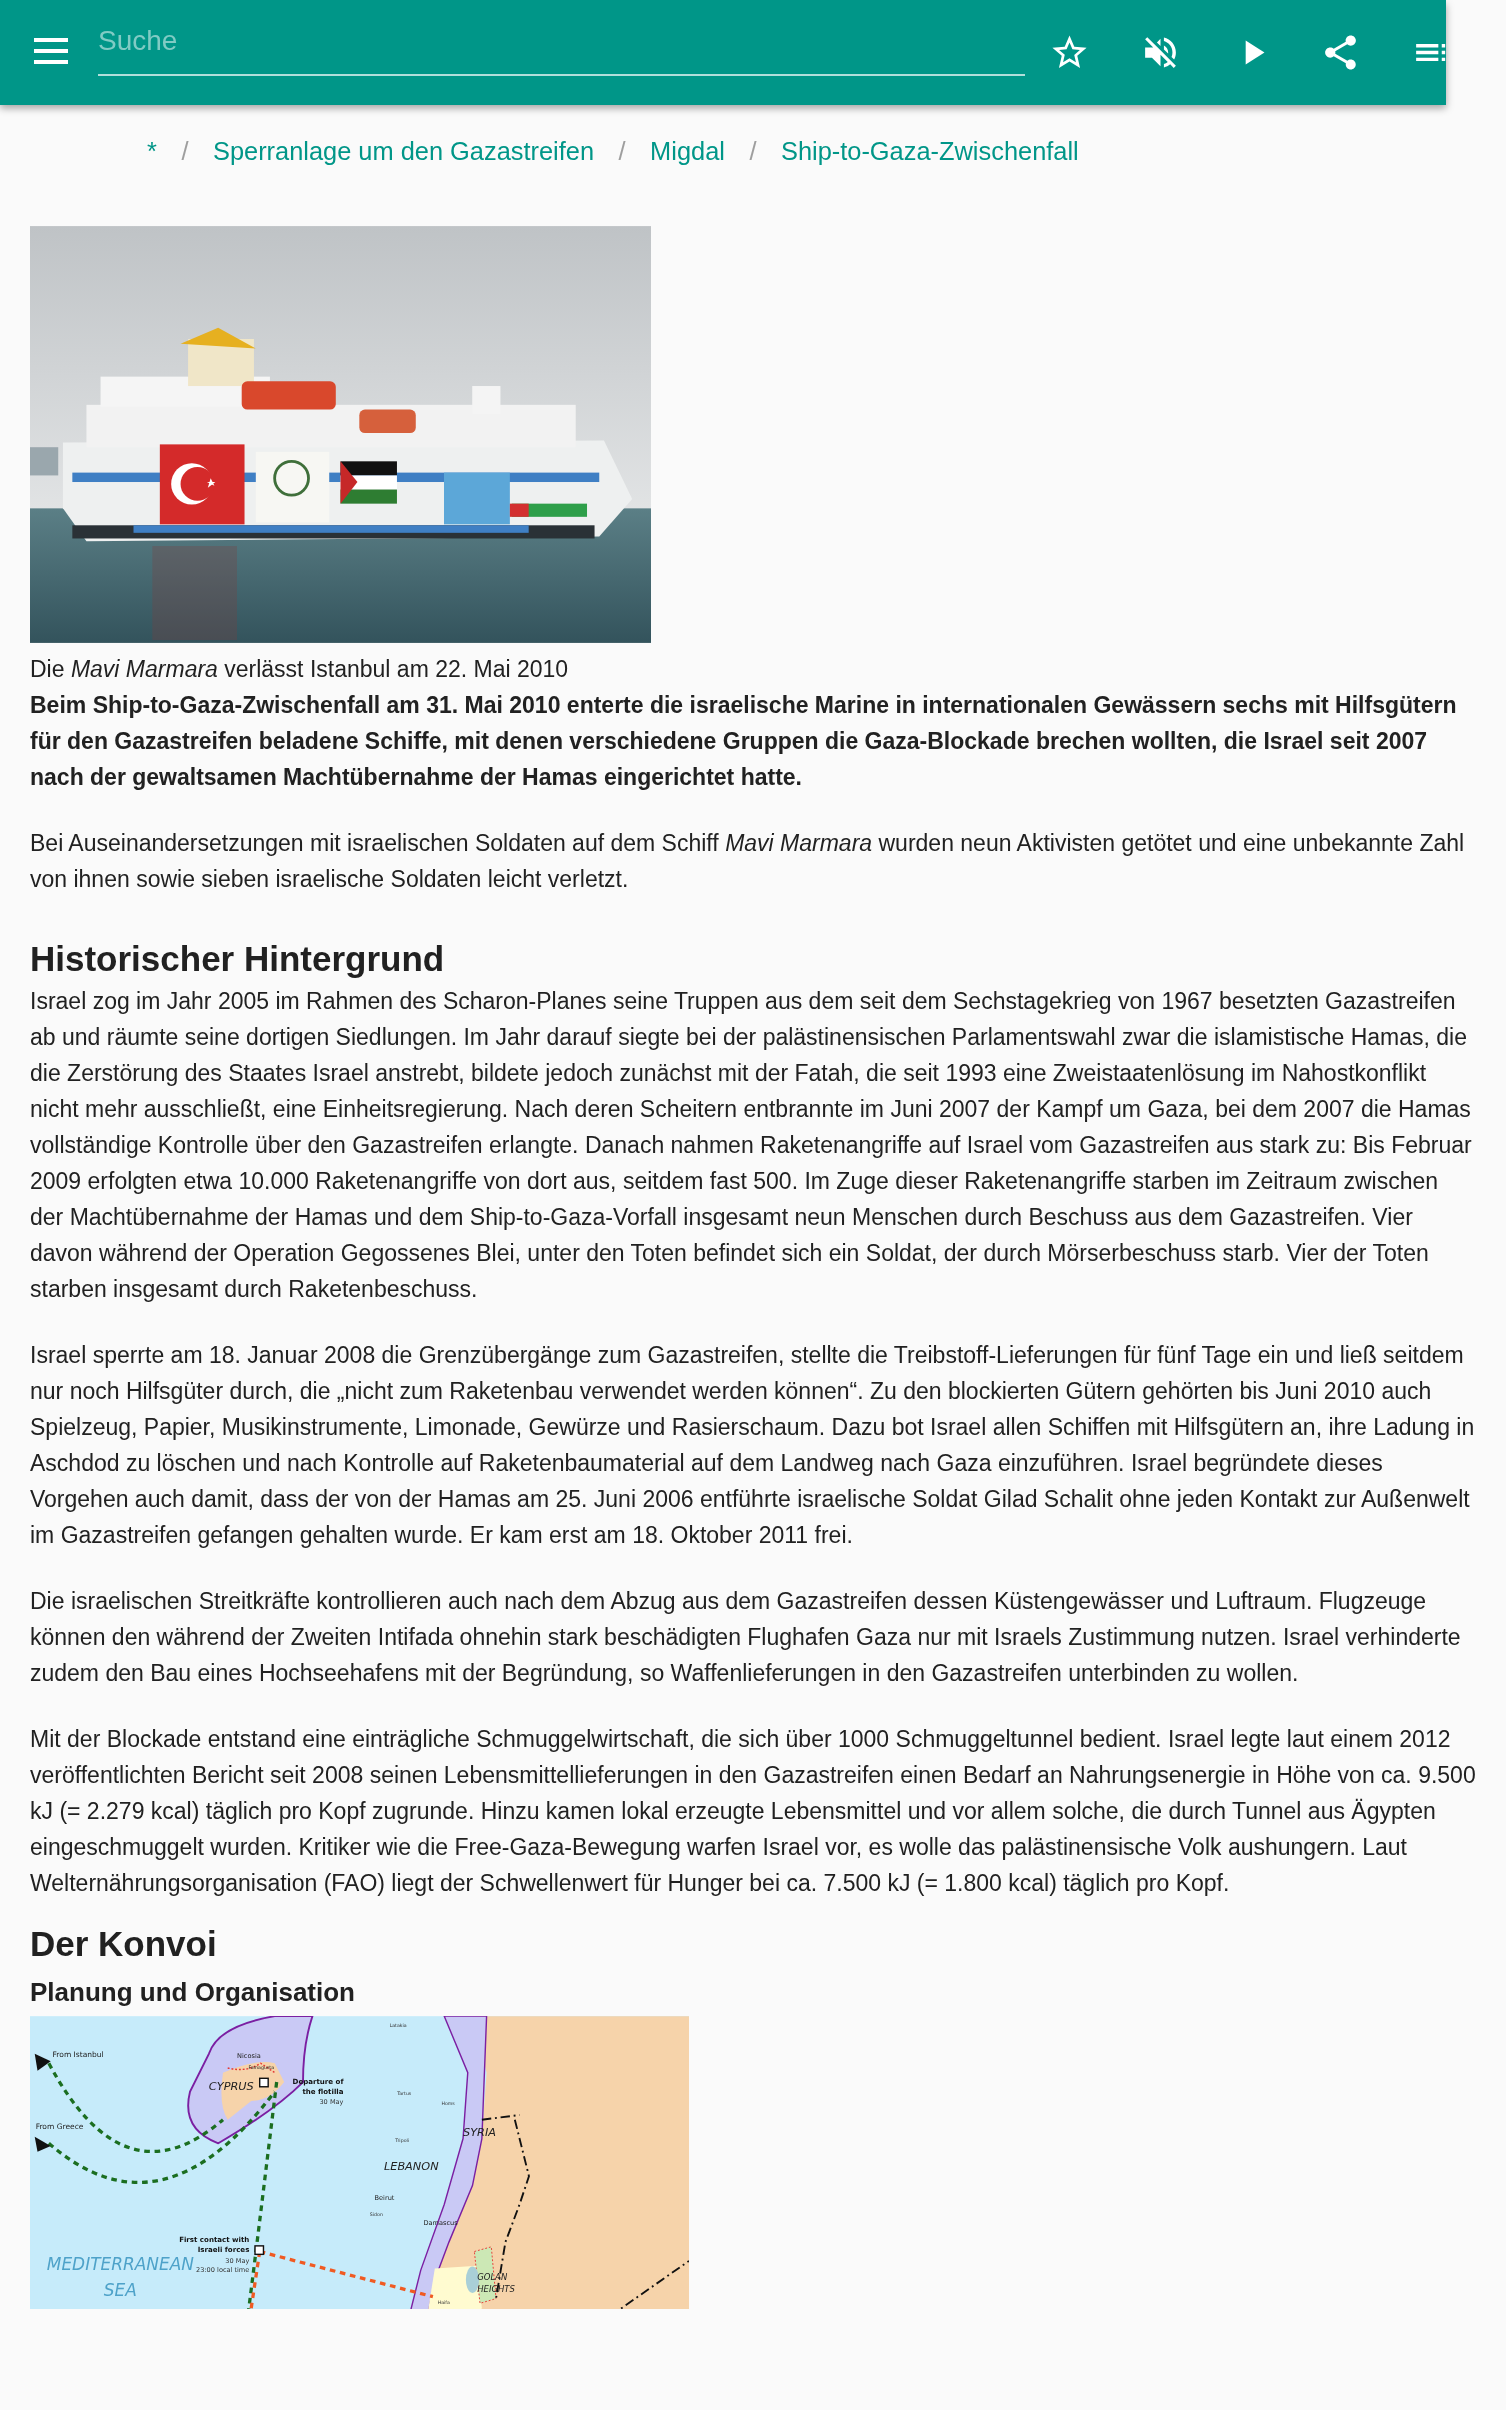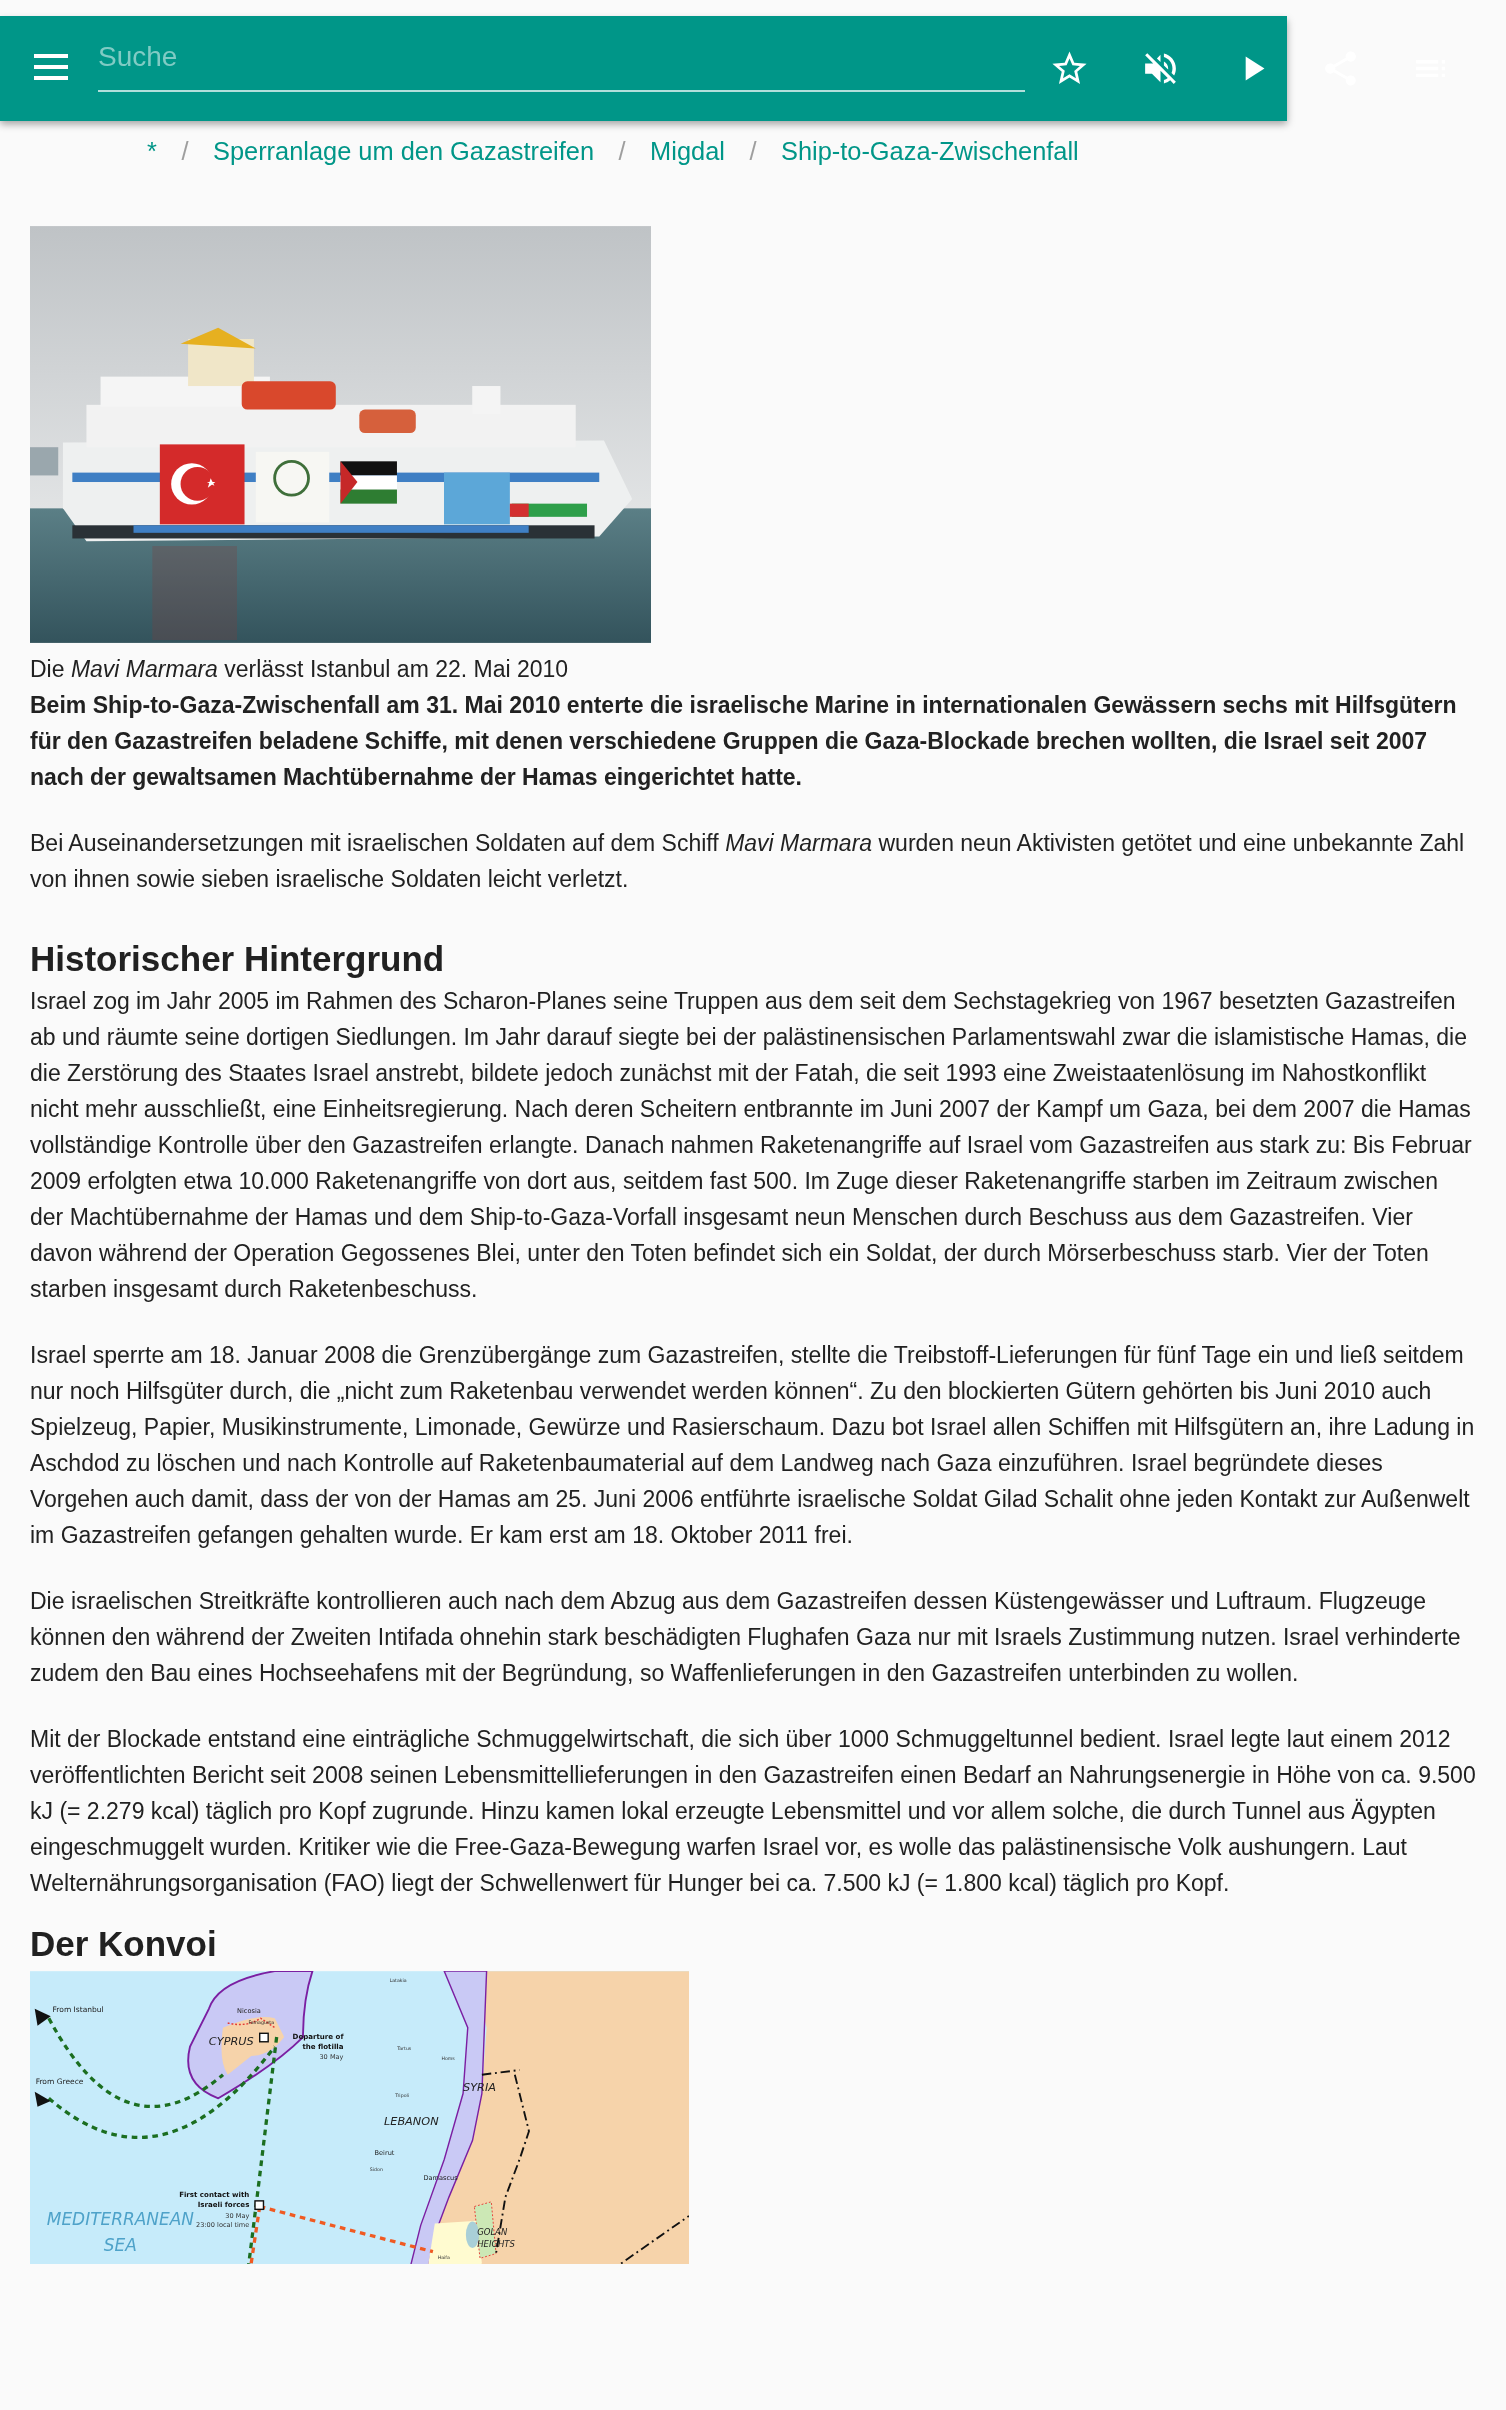--- a/index.html
+++ b/index.html
@@ -1,20 +1,20 @@
 <!DOCTYPE html>
 <html style="font-size:15px"><head>
 <meta charset="utf-8">
 <style>
   * { box-sizing: border-box; margin: 0; padding: 0; }
   html, body { width: 1507px; height: 2411px; overflow: hidden; background: #fafafa; }
   body { font-family: "Liberation Sans", sans-serif; color: #212121; position: relative; }
 
   .appbar {
-    position: absolute; left: 0; top: 16px; width: 1287px; height: 105px;
+    position: absolute; left: 0; top: 0; width: 1446px; height: 105px;
     background: #009688; box-shadow: 0 3.8px 7.5px rgba(0,0,0,0.35); z-index: 5;
   }
   .menu-btn { position: absolute; left: 28px; top: 34px; width: 49px; height: 38px; cursor: pointer; }
   .menu-btn span { position: absolute; left: 5.6px; width: 34px; height: 3.8px; background: #fff; }
   .search-wrap { position: absolute; left: 98px; top: 21px; width: 927px; height: 56px; }
   .search-input {
     width: 100%; height: 55px; border: none; outline: none; background: transparent;
     font-family: "Liberation Sans", sans-serif; font-size: 28px; color: #fff;
     border-bottom: 2.8px solid #b2dfdb; padding: 0 0 13px 0;
   }
@@ -143,20 +143,21 @@
     <span>Bei Auseinandersetzungen mit israelischen Soldaten auf dem Schiff </span><em>Mavi Marmara</em><span> wurden neun Aktivisten getötet und eine unbekannte Zahl von ihnen sowie sieben israelische Soldaten leicht verletzt.</span>
   </p>
 
   <h2>Historischer Hintergrund</h2>
   <p class="para">Israel zog im Jahr 2005 im Rahmen des Scharon-Planes seine Truppen aus dem seit dem Sechstagekrieg von 1967 besetzten Gazastreifen ab und räumte seine dortigen Siedlungen. Im Jahr darauf siegte bei der palästinensischen Parlamentswahl zwar die islamistische Hamas, die die Zerstörung des Staates Israel anstrebt, bildete jedoch zunächst mit der Fatah, die seit 1993 eine Zweistaatenlösung im Nahostkonflikt nicht mehr ausschließt, eine Einheitsregierung. Nach deren Scheitern entbrannte im Juni 2007 der Kampf um Gaza, bei dem 2007 die Hamas vollständige Kontrolle über den Gazastreifen erlangte. Danach nahmen Raketenangriffe auf Israel vom Gazastreifen aus stark zu: Bis Februar 2009 erfolgten etwa 10.000 Raketenangriffe von dort aus, seitdem fast 500. Im Zuge dieser Raketenangriffe starben im Zeitraum zwischen der Machtübernahme der Hamas und dem Ship-to-Gaza-Vorfall insgesamt neun Menschen durch Beschuss aus dem Gazastreifen. Vier davon während der Operation Gegossenes Blei, unter den Toten befindet sich ein Soldat, der durch Mörserbeschuss starb. Vier der Toten starben insgesamt durch Raketenbeschuss.</p>
   <p class="para">Israel sperrte am 18. Januar 2008 die Grenzübergänge zum Gazastreifen, stellte die Treibstoff-Lieferungen für fünf Tage ein und ließ seitdem nur noch Hilfsgüter durch, die „nicht zum Raketenbau verwendet werden können“. Zu den blockierten Gütern gehörten bis Juni 2010 auch Spielzeug, Papier, Musikinstrumente, Limonade, Gewürze und Rasierschaum. Dazu bot Israel allen Schiffen mit Hilfsgütern an, ihre Ladung in Aschdod zu löschen und nach Kontrolle auf Raketenbaumaterial auf dem Landweg nach Gaza einzuführen. Israel begründete dieses Vorgehen auch damit, dass der von der Hamas am 25. Juni 2006 entführte israelische Soldat Gilad Schalit ohne jeden Kontakt zur Außenwelt im Gazastreifen gefangen gehalten wurde. Er kam erst am 18. Oktober 2011 frei.</p>
   <p class="para">Die israelischen Streitkräfte kontrollieren auch nach dem Abzug aus dem Gazastreifen dessen Küstengewässer und Luftraum. Flugzeuge können den während der Zweiten Intifada ohnehin stark beschädigten Flughafen Gaza nur mit Israels Zustimmung nutzen. Israel verhinderte zudem den Bau eines Hochseehafens mit der Begründung, so Waffenlieferungen in den Gazastreifen unterbinden zu wollen.</p>
   <p class="para">Mit der Blockade entstand eine einträgliche Schmuggelwirtschaft, die sich über 1000 Schmuggeltunnel bedient. Israel legte laut einem 2012 veröffentlichten Bericht seit 2008 seinen Lebensmittellieferungen in den Gazastreifen einen Bedarf an Nahrungsenergie in Höhe von ca. 9.500 kJ (= 2.279 kcal) täglich pro Kopf zugrunde. Hinzu kamen lokal erzeugte Lebensmittel und vor allem solche, die durch Tunnel aus Ägypten eingeschmuggelt wurden. Kritiker wie die Free-Gaza-Bewegung warfen Israel vor, es wolle das palästinensische Volk aushungern. Laut Welternährungsorganisation (FAO) liegt der Schwellenwert für Hunger bei ca. 7.500 kJ (= 1.800 kcal) täglich pro Kopf.</p>
 
   <h2 style="margin-top:21px">Der Konvoi</h2>
+  <h3>Planung und Organisation</h3>
 
   <div class="map">
     <svg width="659" height="311" viewBox="0 0 700 330" font-family="DejaVu Sans, sans-serif">
       <rect width="700" height="330" fill="#c6ebfa"></rect>
 
       <path d="M470 0 L700 0 L700 330 L420 330 L430 280 L445 240 L470 180 L480 130 L485 60 Z" fill="#f6d3aa"></path>
       <path d="M440 0 L485 0 L480 130 L470 180 L445 240 L430 280 L420 330 L400 330 L415 270 L440 200 L460 130 L465 60 Z" fill="#c9c9f5" stroke="#7b1fa2" stroke-width="1.5"></path>
       <path d="M430 268 L475 265 L480 310 L470 330 L420 330 Z" fill="#fffbd0"></path>
       <path d="M472 250 L490 245 L495 300 L478 305 Z" fill="#cce8b5" stroke="#e53935" stroke-width="1" stroke-dasharray="2,2"></path>
       <ellipse cx="470" cy="280" rx="7" ry="14" fill="#a9cfd7"></ellipse>

